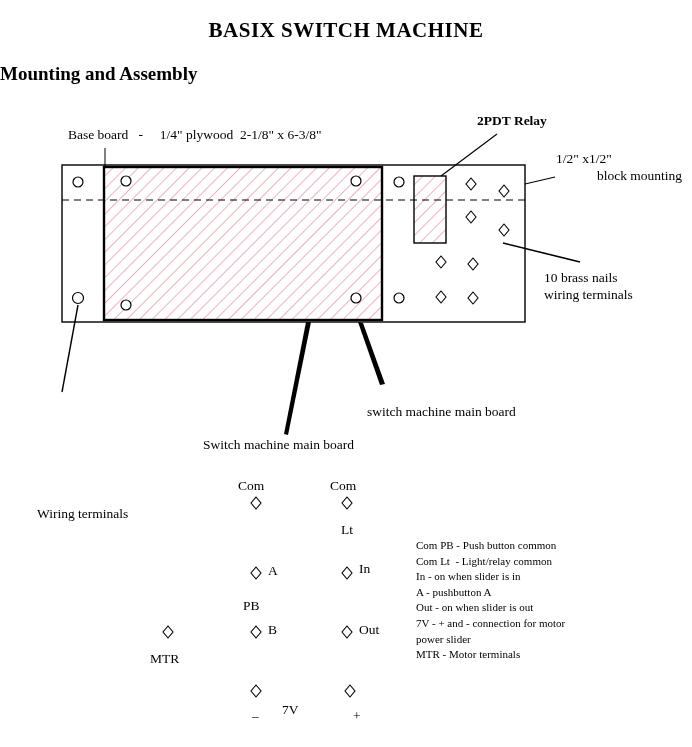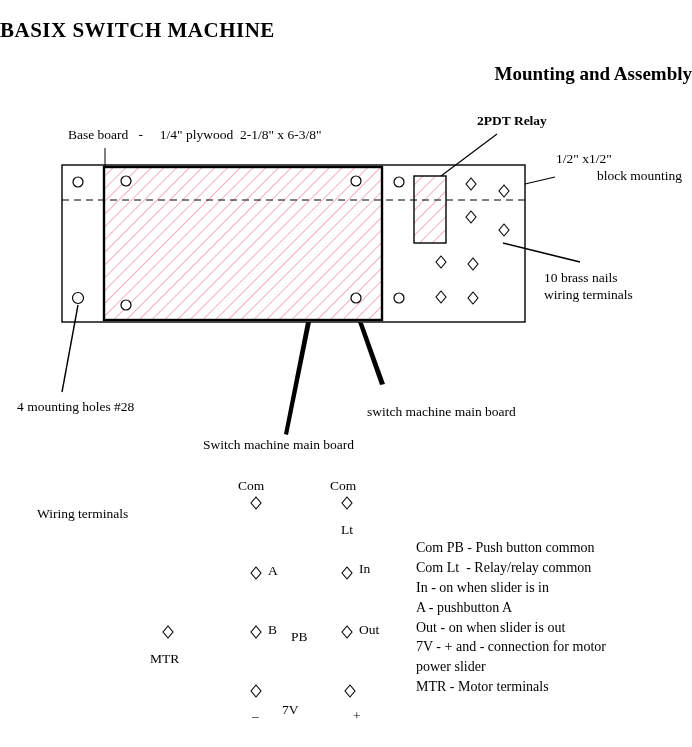--- a/index.html
+++ b/index.html
@@ -18,49 +18,49 @@
   #root {
     position: absolute;
     left: 0; top: 0;
     width: 692px;
     height: 747px;
   }
   .abs { position: absolute; }
   .title {
     left: 0; top: 18px;
     width: 692px;
-    text-align: left;
+    text-align: center;
     font-size: 21px;
     font-weight: bold;
     letter-spacing: 0.5px;
   }
   .subtitle {
     left: 0; top: 63px;
     width: 692px;
-    text-align: right;
+    text-align: left;
     font-size: 19px;
     font-weight: bold;
   }
   .lbl {
     font-size: 13.5px;
     white-space: pre;
     line-height: 1.35;
   }
   svg.overlay {
     position: absolute;
     left: 0; top: 0;
     width: 692px;
     height: 747px;
     pointer-events: none;
   }
   .legend-block {
     left: 416px;
     top: 538px;
     width: 270px;
-    font-size: 14px;
+    font-size: 11px;
     line-height: 1.42;
   }
   .legend-line { white-space: pre; }
 </style>
 </head>
 <body>
 
 <div id="root">
 
   <div class="abs title">BASIX SWITCH MACHINE</div>
@@ -131,44 +131,43 @@
 
   <div class="abs lbl" style="left:68px; top:126px;">Base board   -     1/4" plywood  2-1/8" x 6-3/8"</div>
   <div class="abs lbl" style="left:477px; top:112px;font-weight:bold;">2PDT Relay</div>
 
   <div class="abs lbl" style="left:556px; top:150px;">1/2" x1/2"</div>
   <div class="abs lbl" style="left:556px; top:167px;padding-left:41px;">block mounting</div>
 
   <div class="abs lbl" style="left:544px; top:269px;">10 brass nails</div>
   <div class="abs lbl" style="left:544px; top:286px;">wiring terminals</div>
 
-  <div class="abs lbl" style="left:17px; top:398px;">4 mounting holes #28</div>
 
   <div class="abs lbl" style="left:367px; top:403px;">switch machine main board</div>
 
   <div class="abs lbl" style="left:203px; top:436px;">Switch machine main board</div>
 
   <div class="abs lbl" style="left:37px; top:505px;">Wiring terminals</div>
 
   <div class="abs lbl" style="left:238px; top:477px;">Com</div>
   <div class="abs lbl" style="left:330px; top:477px;">Com</div>
   <div class="abs lbl" style="left:341px; top:521px;">Lt</div>
   <div class="abs lbl" style="left:268px; top:562px;">A</div>
   <div class="abs lbl" style="left:359px; top:560px;">In</div>
-  <div class="abs lbl" style="left:243px; top:628px;margin-left:48px;">PB</div>
+  <div class="abs lbl" style="left:243px; top:597px;">PB</div>
   <div class="abs lbl" style="left:268px; top:621px;">B</div>
   <div class="abs lbl" style="left:359px; top:621px;">Out</div>
   <div class="abs lbl" style="left:150px; top:650px;">MTR</div>
   <div class="abs lbl" style="left:252px; top:707px;">–</div>
   <div class="abs lbl" style="left:353px; top:707px;">+</div>
   <div class="abs lbl" style="left:282px; top:701px;">7V</div>
 
   <div class="abs legend-block">
     <div class="legend-line">Com PB - Push button common</div>
-    <div class="legend-line">Com Lt  - Relay/relay common</div>
+    <div class="legend-line">Com Lt  - Light/relay common</div>
     <div class="legend-line">In - on when slider is in</div>
     <div class="legend-line">A - pushbutton A</div>
     <div class="legend-line">Out - on when slider is out</div>
     <div class="legend-line">7V - + and - connection for motor</div>
     <div class="legend-line">power slider</div>
     <div class="legend-line">MTR - Motor terminals</div>
   </div>
 
 </div>
 

